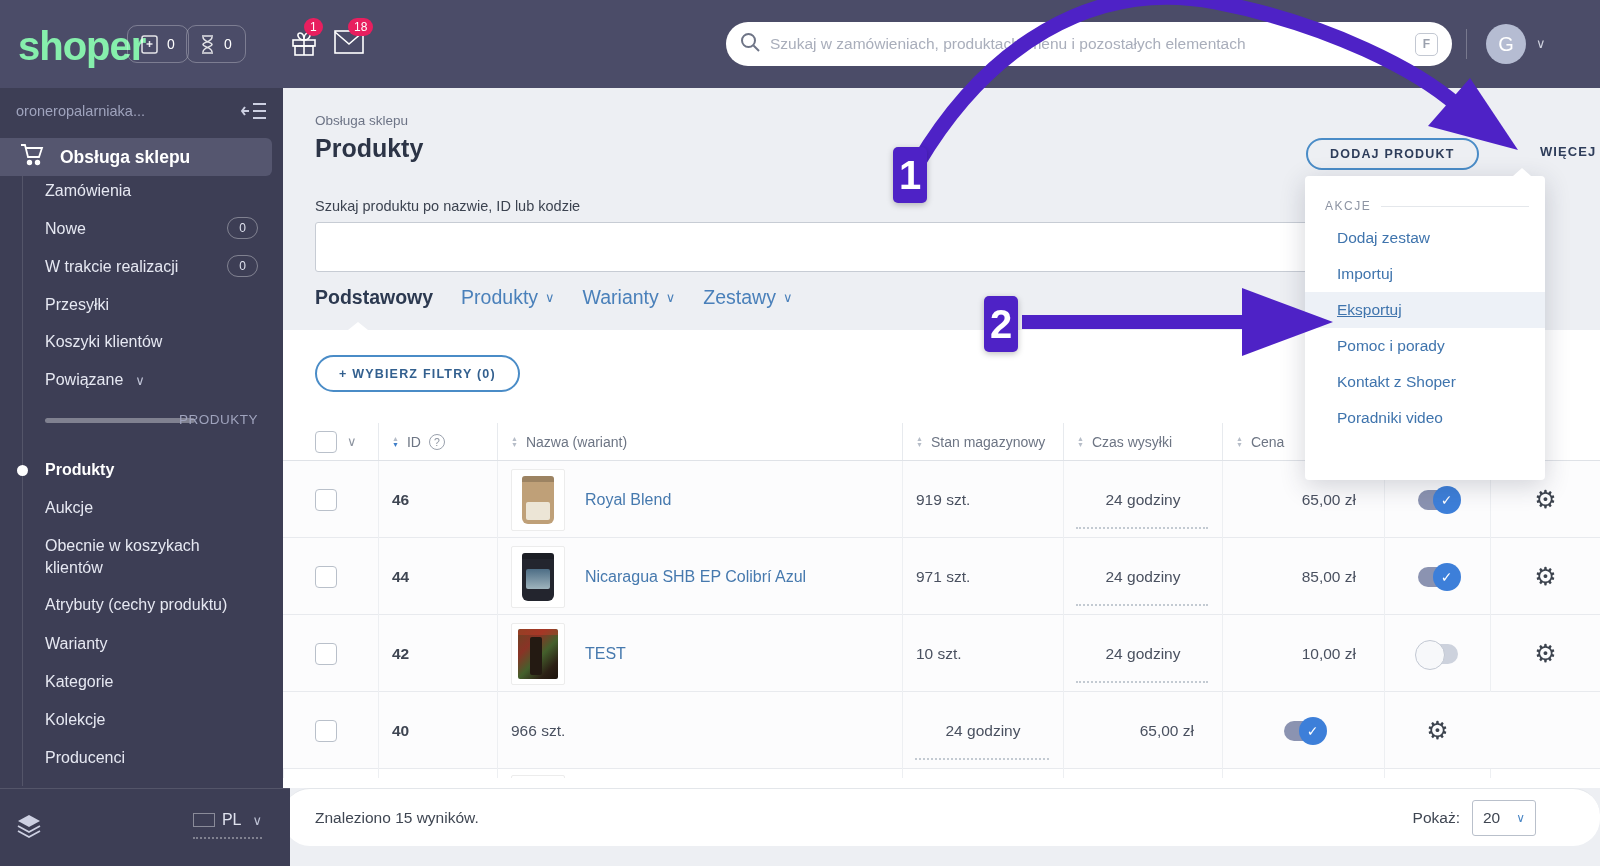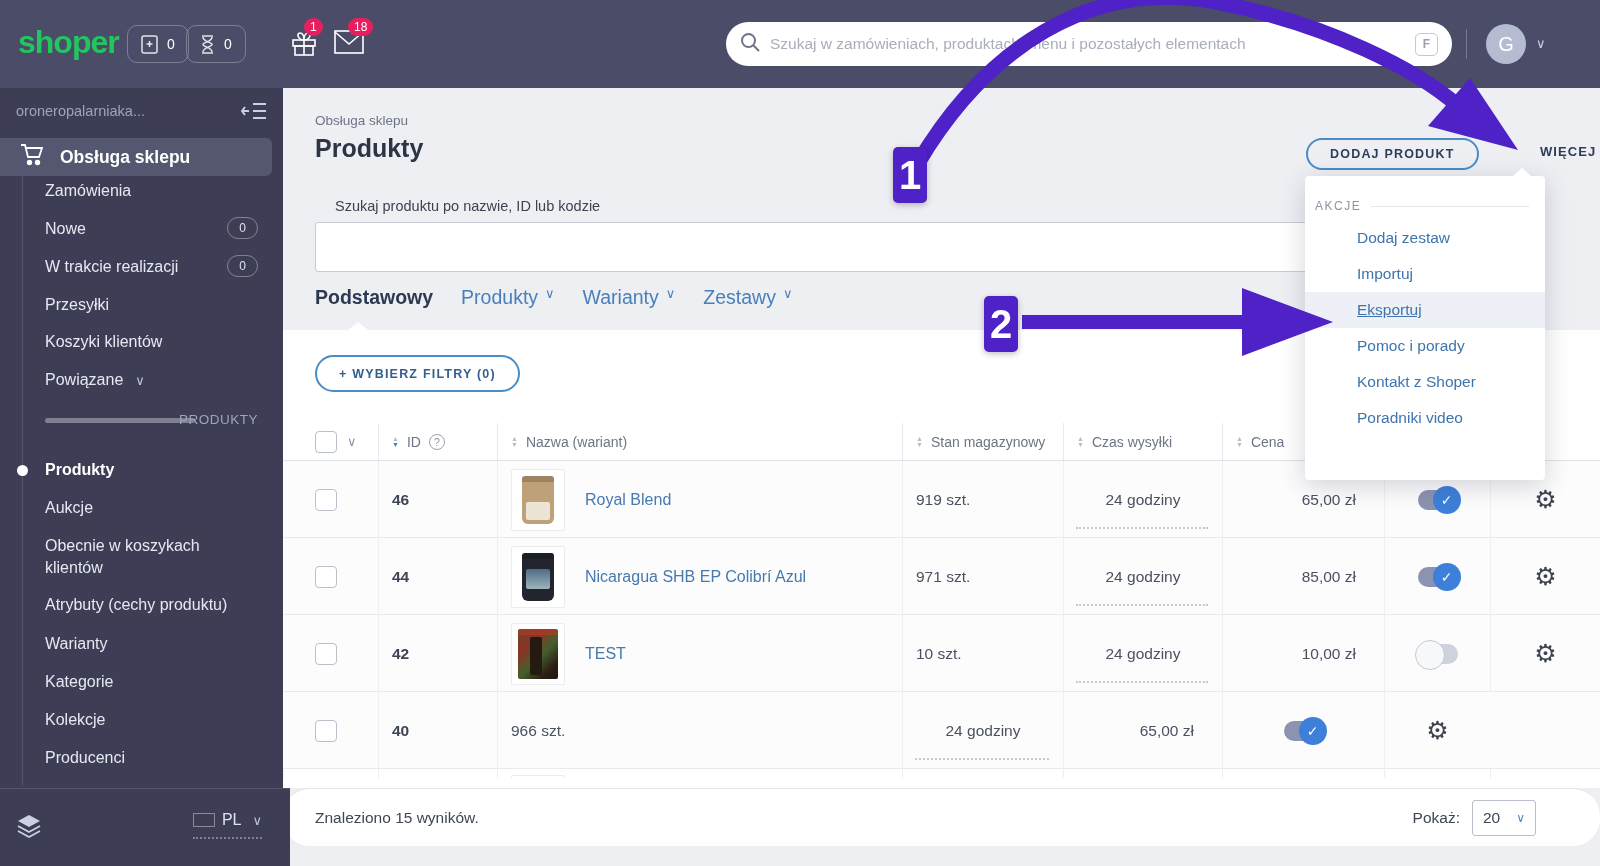--- a/index.html
+++ b/index.html
@@ -5,21 +5,21 @@
   * { box-sizing: border-box; margin: 0; padding: 0; }
   html,body { width:1600px; height:866px; overflow:hidden; }
   body {
     position:relative;
     background:#edeff3;
     font-family:"Liberation Sans", sans-serif;
     color:#3e4552;
   }
   
   .topbar { position:absolute; top:0; left:0; width:1600px; height:88px; background:#4b4c68; z-index:10; }
-  .logo { position:absolute; left:18px; top:24px; color:#22c55e; font-size:32px; font-weight:bold; letter-spacing:-1px; }
+  .logo { position:absolute; left:18px; top:24px; color:#86efac; font-size:40px; font-weight:bold; letter-spacing:-1px; }
   .tb-pill { position:absolute; top:25px; height:38px; border:1px solid rgba(255,255,255,.28); border-radius:10px;
     display:flex; align-items:center; gap:9px; padding:0 13px; color:#fff; font-size:14px; cursor:pointer; }
   .tb-pill svg { display:block; }
   .pill-doc { left:127px; } .pill-hour { left:186px; }
   .tb-ico { position:absolute; top:30px; cursor:pointer; }
   .ico-gift { left:290px; } .ico-mail { left:334px; }
   .badge { position:absolute; top:-12px; left:14px; background:#e81f5f; color:#fff; border-radius:10px;
     font-size:12px; line-height:18px; padding:0 6px; min-width:18px; text-align:center; }
   .search { position:absolute; left:726px; top:22px; width:726px; height:44px; background:#fff; border-radius:22px;
     display:flex; align-items:center; padding:0 14px; gap:10px; }
@@ -59,25 +59,25 @@
 
   
   .breadcrumb { position:absolute; left:315px; top:113px; font-size:13.5px; color:#6d7486; }
   .page-title { position:absolute; left:315px; top:134px; font-size:25px; font-weight:bold; color:#2c3446; }
   .btn-outline { border:2px solid #4a8cc7; border-radius:19px; background:transparent; color:#2e3d5a;
     font-size:12.5px; font-weight:bold; letter-spacing:1.2px; font-family:inherit; cursor:pointer; }
   .add-product { position:absolute; left:1306px; top:138px; height:32px; padding:0 22px; }
   .more-btn { position:absolute; left:1540px; top:144px; color:#2e3d5a; font-size:13px; font-weight:bold;
     letter-spacing:1.1px; cursor:pointer; display:flex; align-items:center; gap:6px; }
   .more-btn .chev { color:#5a6478; font-size:12px; }
-  .search-label { position:absolute; left:315px; top:198px; font-size:14.5px; color:#3c4350;margin-left:20px; }
+  .search-label { position:absolute; left:315px; top:198px; font-size:14.5px; color:#3c4350; }
   .product-search { position:absolute; left:315px; top:222px; width:1230px; height:50px; background:#fff;
     border:1px solid #c7ccd4; border-radius:3px; font-size:16px; padding:0 14px; font-family:inherit; outline:none; }
   .tabs { position:absolute; left:315px; top:286px; display:flex; gap:28px; align-items:center; }
-  .tab { font-size:19.5px; color:#4a80ba; cursor:pointer; display:flex; gap:7px; }
+  .tab { font-size:19.5px; color:#4a80ba; cursor:pointer; display:flex; align-items:center; gap:7px; }
   .tab .chev { font-size:13px; color:#4a80ba; }
   .tab.active { color:#2c3950; font-weight:bold; }
 
   
   .card { position:absolute; left:283px; top:330px; width:1317px; height:458px; background:#fff; z-index:1; }
   .card::before { content:""; position:absolute; top:-8px; left:65px; width:0; height:0;
     border-left:10px solid transparent; border-right:10px solid transparent; border-bottom:8px solid #fff; }
   .filter-btn { position:absolute; left:32px; top:25px; height:37px; padding:0 22px; display:inline-flex;
     align-items:center; color:#33608f; }
   .trow { display:grid; grid-template-columns:95px 119px 405px 161px 159px 162px 106px 110px; }
@@ -136,24 +136,24 @@
   .pager { display:flex; align-items:center; gap:12px; font-size:15.5px; color:#3f4652; }
   .pagesize { width:64px; height:36px; border:1px solid #b9c0cb; border-radius:3px; background:#fff; display:flex;
     align-items:center; justify-content:space-between; padding:14px 10px; cursor:pointer; }
   .pagesize .chev { color:#4a86c5; font-size:12px; }
 
   
   .dropdown { position:absolute; left:1305px; top:176px; width:240px; height:304px; background:#fff; border-radius:4px;
     box-shadow:0 6px 26px rgba(40,45,70,.2); z-index:20; padding-top:16px; }
   .dropdown::before { content:""; position:absolute; top:-8px; right:14px; width:0; height:0;
     border-left:9px solid transparent; border-right:9px solid transparent; border-bottom:8px solid #fff; }
-  .dd-head { height:28px; display:flex; align-items:center; gap:10px; padding-left:10px; color:#8d94a3;
+  .dd-head { height:28px; display:flex; align-items:center; gap:10px; padding-left:20px; color:#8d94a3;
     font-size:12px; letter-spacing:1.5px; }
   .dd-head::after { content:""; flex:1; height:1px; background:#e4e7eb; margin-right:16px; }
-  .dd-item { height:36px; display:flex; align-items:center; padding-left:52px; color:#3f74ad; font-size:15.5px; cursor:pointer; }
+  .dd-item { height:36px; display:flex; align-items:center; padding-left:32px; color:#3f74ad; font-size:15.5px; cursor:pointer; }
   .dd-item.hl { background:#edf1f7; text-decoration:underline; }
 
   
   .anno { position:absolute; inset:0; z-index:30; pointer-events:none; }
   .stepbox { position:absolute; width:34px; height:56px; background:#4e22c6; border-radius:5px; color:#fff;
     font-size:40px; font-weight:bold; display:flex; align-items:center; justify-content:center;
     box-shadow:0 2px 6px rgba(0,0,0,.25); }
   .box1 { left:893px; top:147px; }
   .box2 { left:984px; top:296px; }
   svg.arrows { position:absolute; inset:0; width:1600px; height:866px; }

